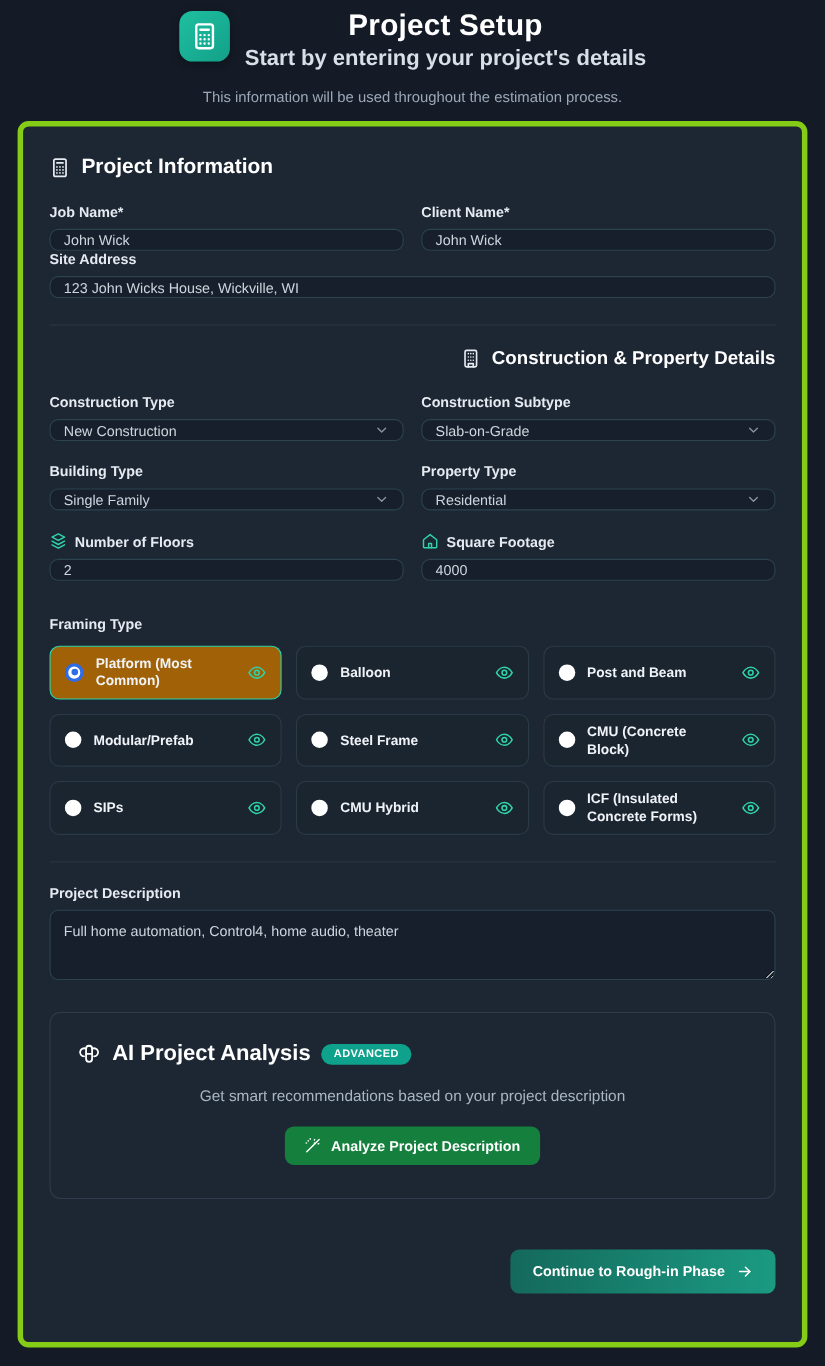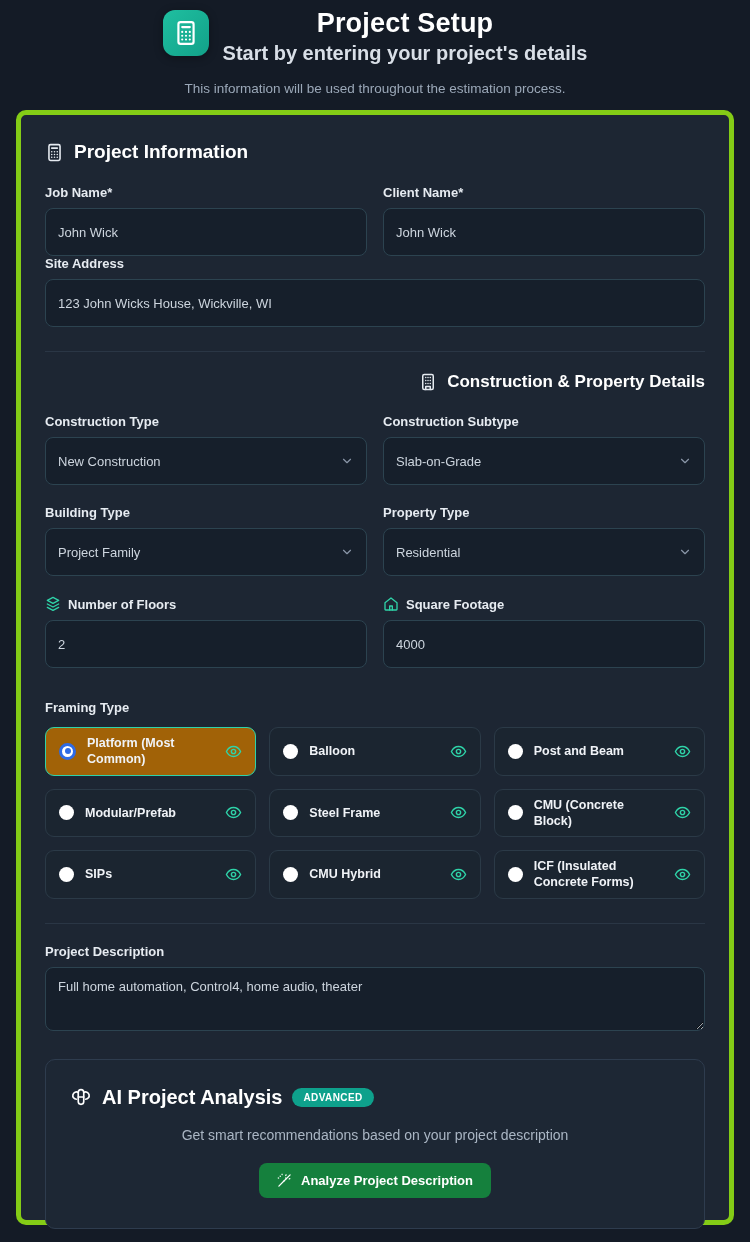--- a/index.html
+++ b/index.html
@@ -33,21 +33,21 @@
     padding:26px 24px 22px 24px;
     height:1115px;
   }
   .section-heading { display:flex; align-items:center; gap:10px; font-size:19px; font-weight:bold; color:#ffffff; }
   .section-heading svg { flex:0 0 auto; }
 
   .field-label { font-size:13px; font-weight:bold; color:#e6ebf1; margin-bottom:8px; display:flex; align-items:center; gap:7px; }
   .grid-2 { display:grid; grid-template-columns:1fr 1fr; column-gap:16px; }
 
   .text-input, .select-box, textarea.desc-input {
-    width:100%; height:48px;
+    width:100%; height:20px;
     background:#161f2b;
     border:1px solid #2c4350;
     border-radius:8px;
     color:#cdd5de;
     font-size:13px;
     font-family:"Liberation Sans", sans-serif;
     padding:0 12px;
     outline:none;
   }
   .select-box { display:flex; align-items:center; justify-content:space-between; cursor:pointer; }
@@ -200,21 +200,21 @@
             </svg>
         </span>
       </div>
     </div>
   </div>
 
   <div class="grid-2" style="margin-top:20px;">
     <div>
       <div class="field-label">Building Type</div>
       <div class="select-box">
-        <span>Project Family</span>
+        <span>Single Family</span>
         <span class="chev">
           <svg width="14" height="14" viewBox="0 0 24 24" fill="none" stroke="currentColor" stroke-width="2" stroke-linecap="round" stroke-linejoin="round">
               <path d="m6 9 6 6 6-6"></path>
             </svg>
         </span>
       </div>
     </div>
     <div>
       <div class="field-label">Property Type</div>
       <div class="select-box">

